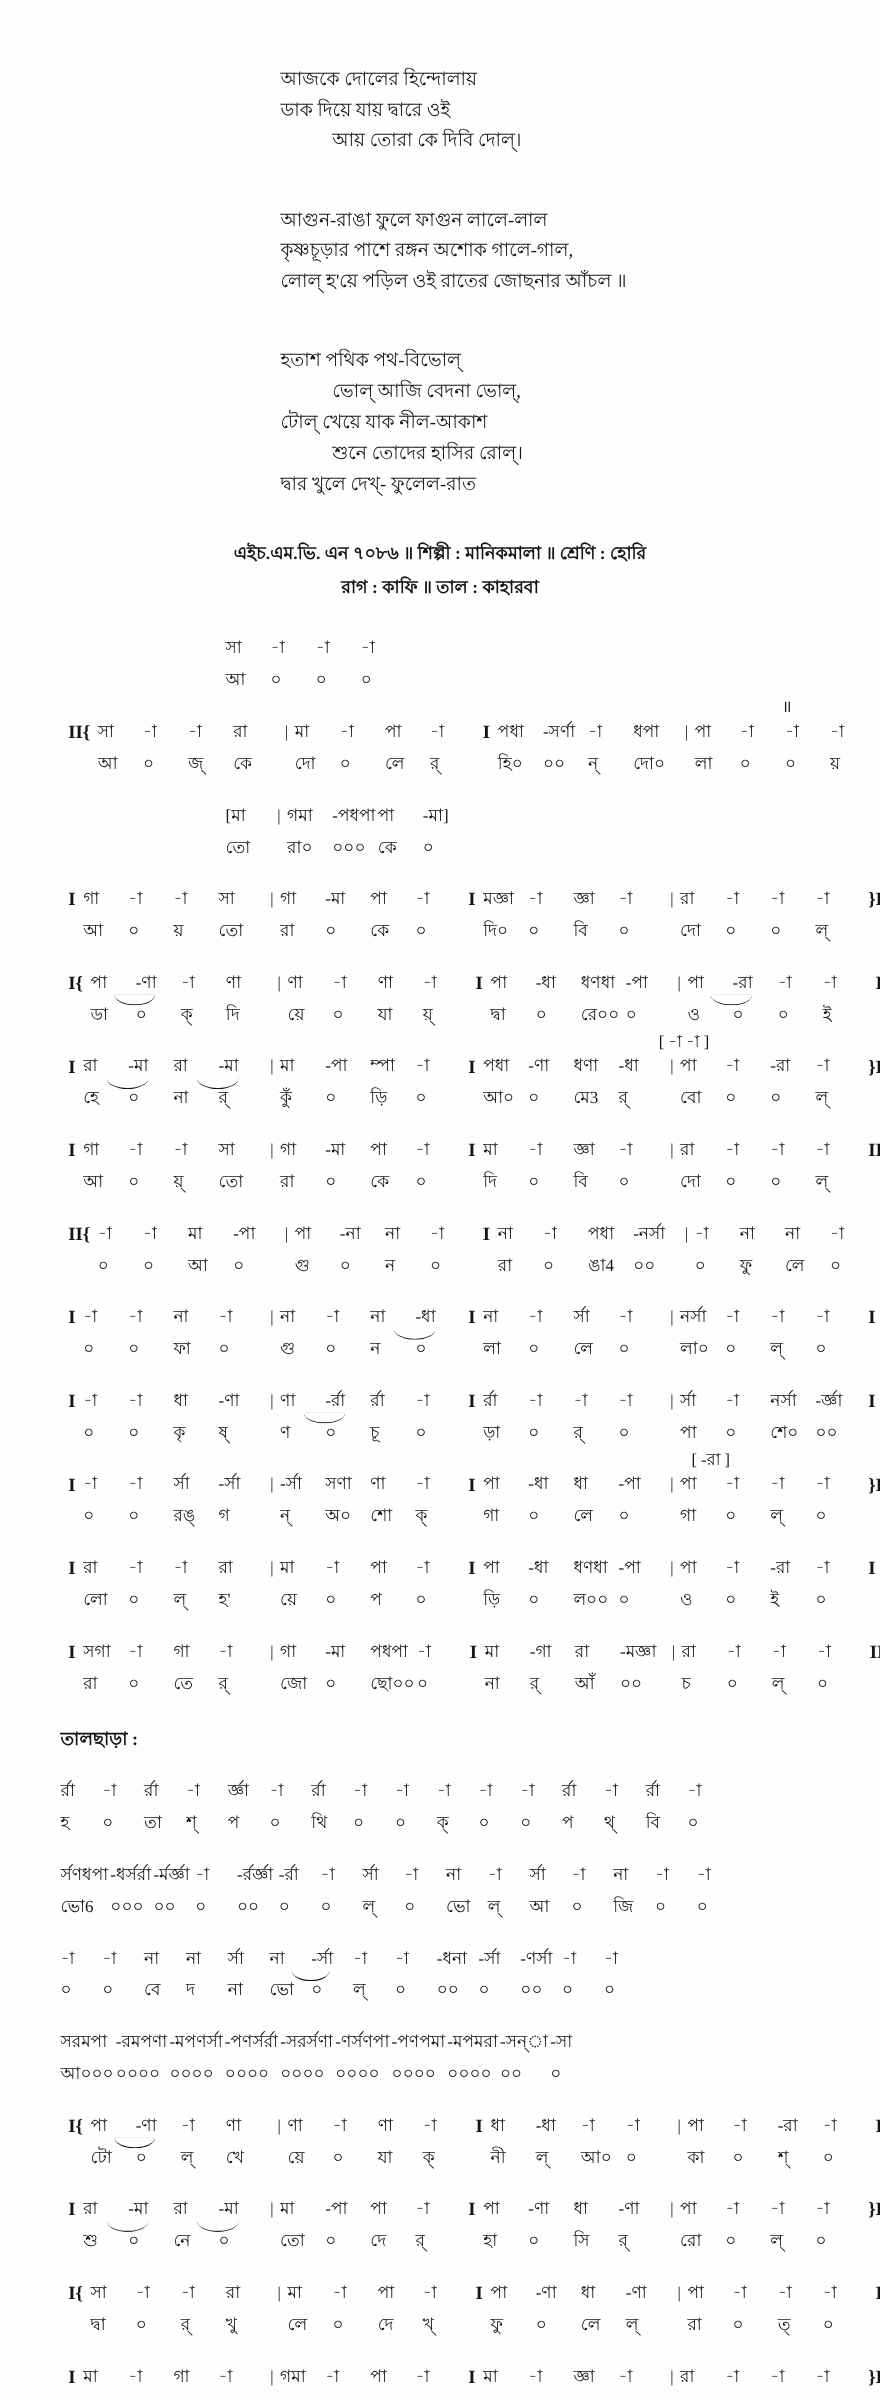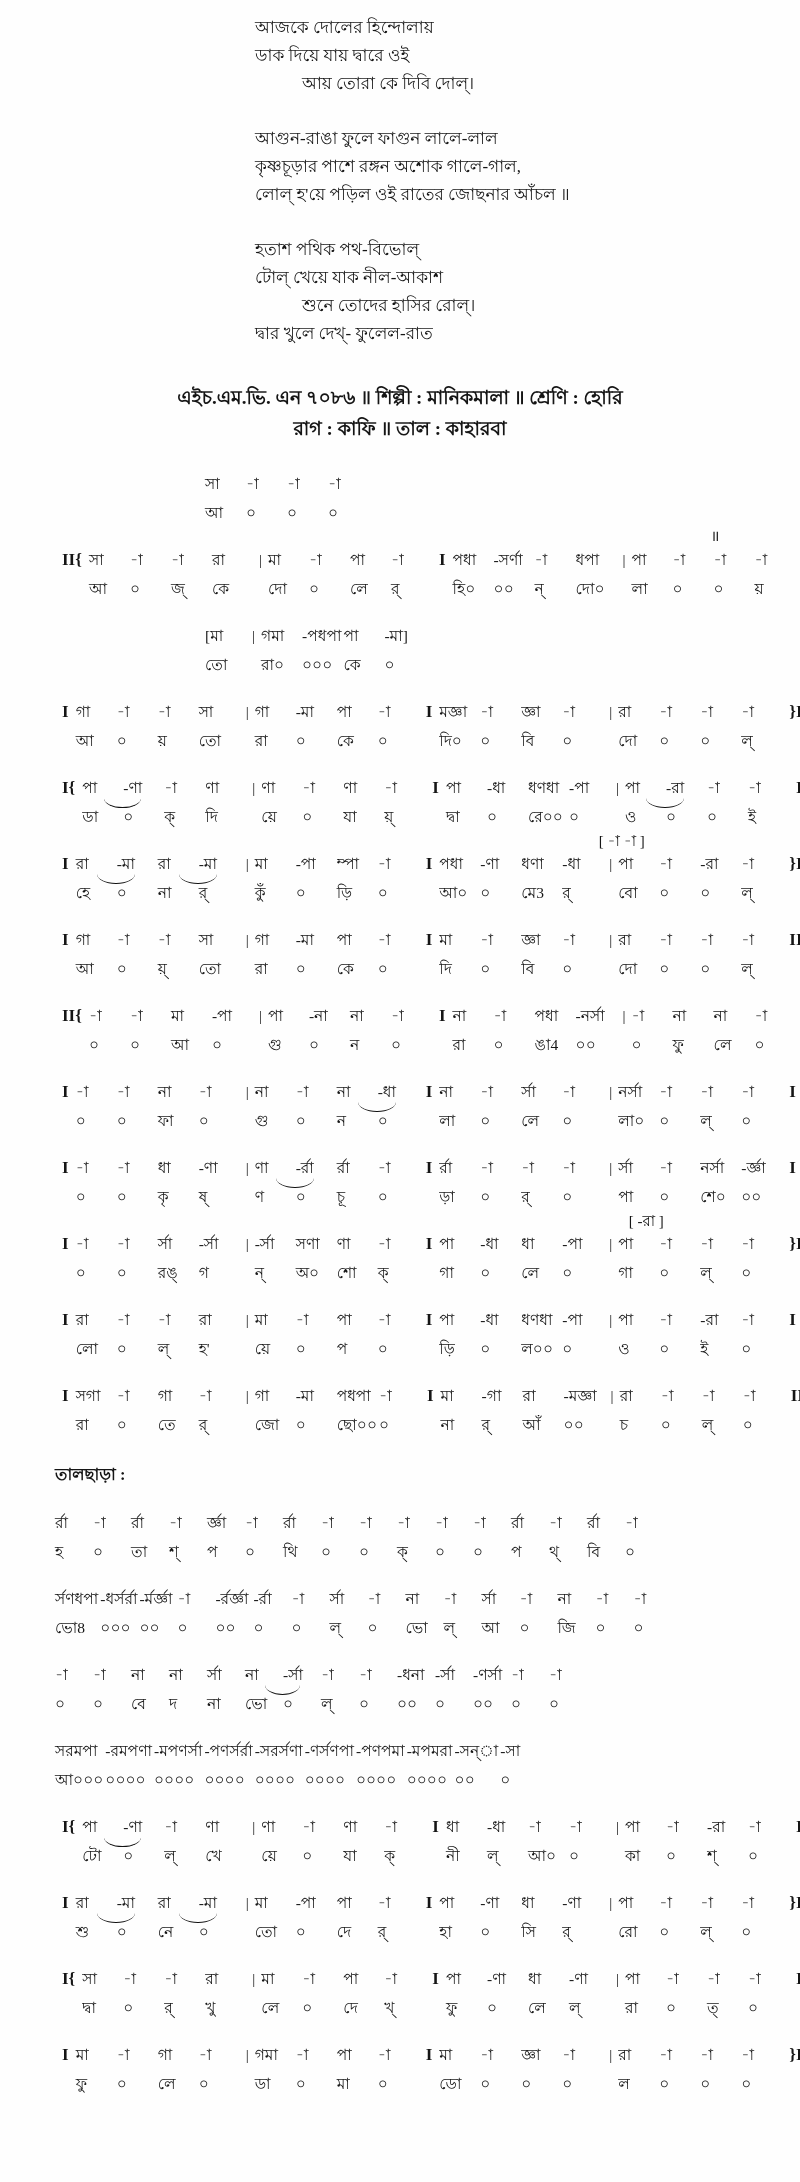--- a/index.html
+++ b/index.html
@@ -3,25 +3,25 @@
 <meta charset="utf-8">
 <style>
   html,body{margin:0;padding:0;}
   body{
     width:800px; min-height:2182px; background:#fefefe; color:#151515;
     font-family:"Liberation Serif", serif;
   }
   .page{padding-top:14px;}
   
   .song{margin-left:255px; font-size:17px;}
-  .stanza{margin-bottom:27px;}
+  .stanza{margin-bottom:27px;margin-top:44px;}
   .lline{line-height:28px; white-space:nowrap;}
   .lline.ind{padding-left:47px;}
   
-  .hdr{ text-align:center; margin-top:34px; font-weight:bold; font-size:19px; line-height:31px;}
+  .hdr{ text-align:center; margin-top:34px; font-weight:bold; font-size:16px; line-height:31px;}
   
   .nota{margin:30px 0 0 55px;}
   .nrow{position:relative; display:flex; align-items:flex-start; margin-bottom:27px;}
   .cell{display:inline-flex; flex-direction:column; min-width:39px; position:relative; padding-right:2px;}
   .free .cell{min-width:36px;}
   .note{white-space:nowrap; font-size:15.5px; line-height:20px;}
   .lyr{margin-top:9px; font-size:15.5px; line-height:20px; white-space:nowrap;}
   .bar{font-weight:700; font-size:17px; line-height:20px; padding:0 7px; white-space:nowrap;}
   .bar.thin{font-weight:400; font-size:15px; padding:0 6px;}
   .cell.sl::after{
@@ -42,20 +42,21 @@
         <div class="lline">ডাক দিয়ে যায় দ্বারে ওই</div>
         <div class="lline ind">আয় তোরা কে দিবি দোল্।</div>
       </div>
       <div class="stanza">
         <div class="lline">আগুন-রাঙা ফুলে ফাগুন লালে-লাল</div>
         <div class="lline">কৃষ্ণচূড়ার পাশে রঙ্গন অশোক গালে-গাল,</div>
         <div class="lline">লোল্ হ'য়ে পড়িল ওই রাতের জোছনার আঁচল ॥</div>
       </div>
       <div class="stanza">
         <div class="lline">হতাশ পথিক পথ-বিভোল্</div>
+        <div class="lline ind">ভোল্ আজি বেদনা ভোল্,</div>
         <div class="lline">টোল্ খেয়ে যাক নীল-আকাশ</div>
         <div class="lline ind">শুনে তোদের হাসির রোল্।</div>
         <div class="lline">দ্বার খুলে দেখ্- ফুলেল-রাত</div>
       </div>
     </div>
   <div class="hdr">
     <div>এইচ.এম.ভি. এন ৭০৮৬ ॥ শিল্পী : মানিকমালা ॥ শ্রেণি : হোরি</div>
     <div>রাগ : কাফি ॥ তাল : কাহারবা</div>
   </div>
   <div class="nota">
@@ -1044,21 +1045,21 @@
           <span class="cell">
             <span class="note">-া</span>
             <span class="lyr">০</span>
           </span>
         </span>
       </div>
       <div class="nrow free">
         <span style="display: inline-flex;">
           <span class="cell">
             <span class="note">র্সণধপা</span>
-            <span class="lyr">ভো8</span>
+            <span class="lyr">ভো6</span>
           </span>
           <span class="cell">
             <span class="note">-ধর্সর্রা</span>
             <span class="lyr">০০০</span>
           </span>
           <span class="cell">
             <span class="note">-র্মর্জ্ঞা</span>
             <span class="lyr">০০</span>
           </span>
           <span class="cell">

